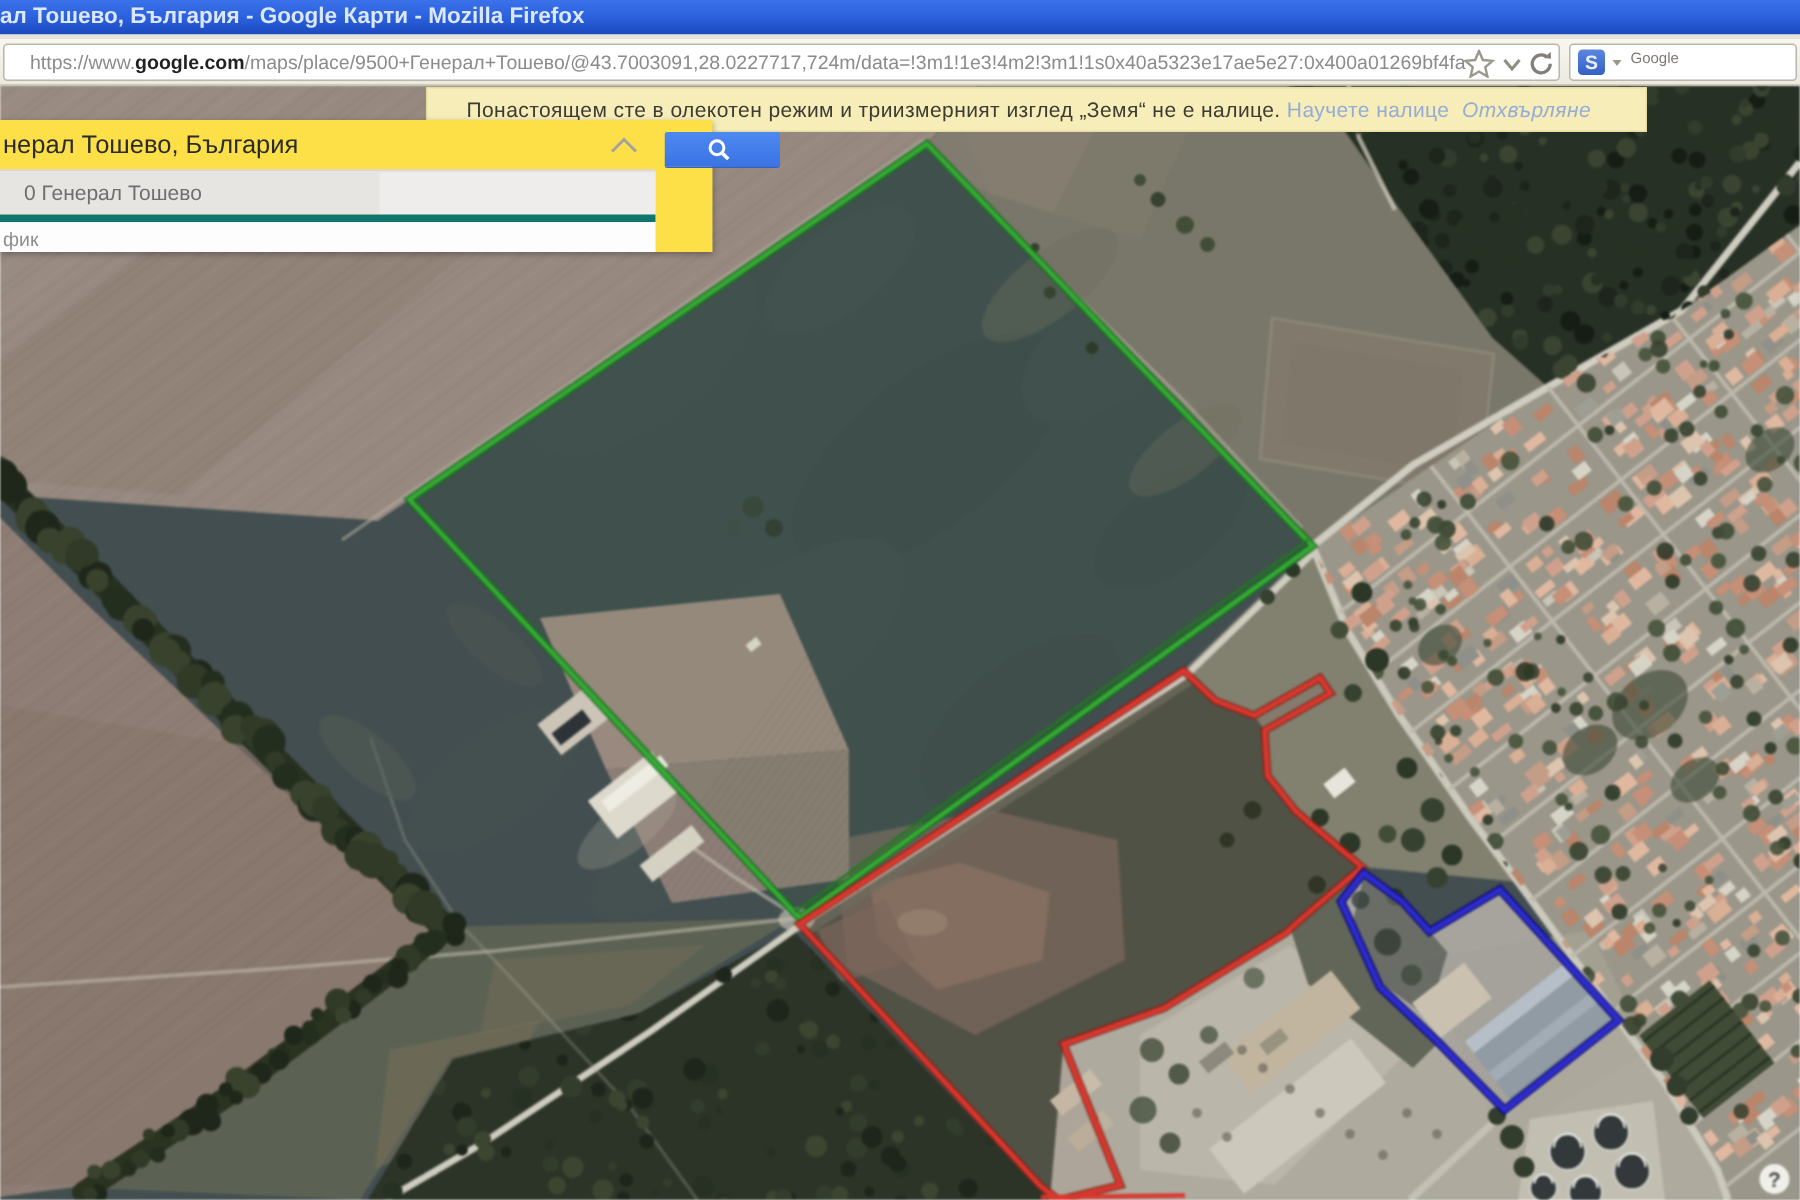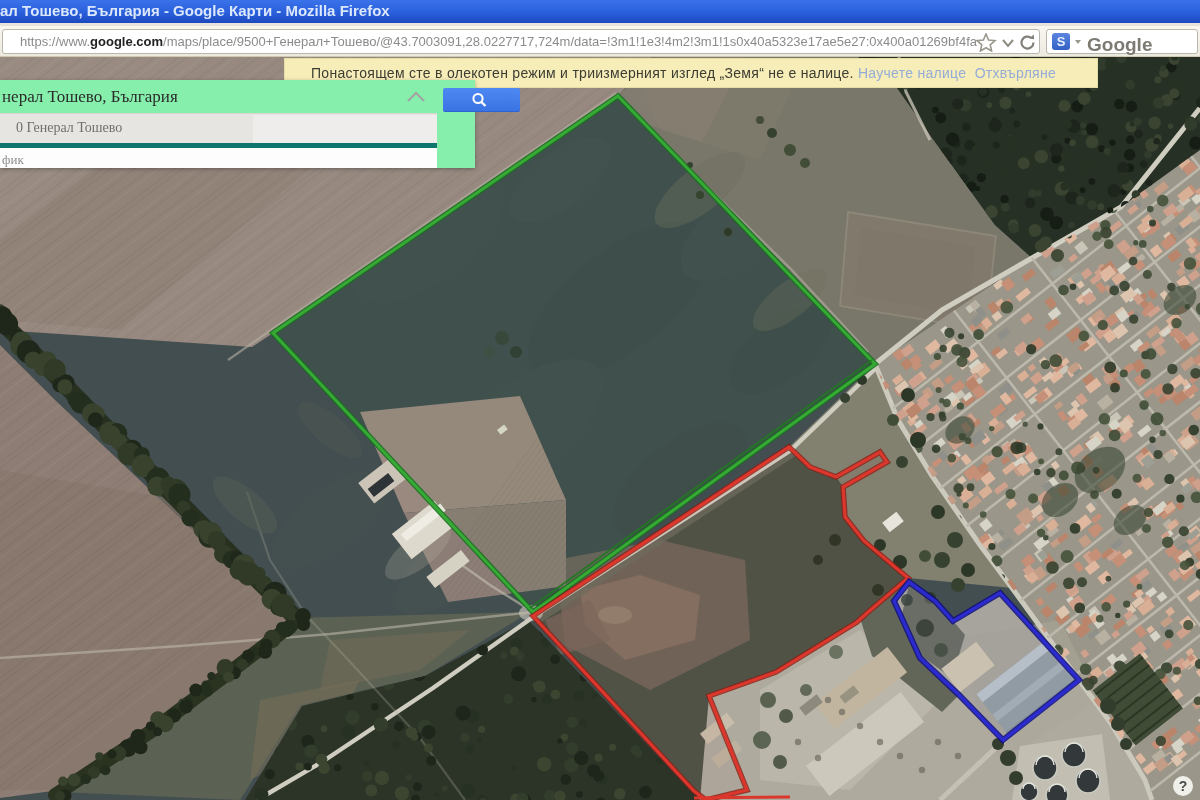--- a/index.html
+++ b/index.html
@@ -1905,28 +1905,28 @@
       <path d="M15.5 9.5 a6 6 0 1 1 -2.2-4.6" fill="none" stroke="#83807a" stroke-width="2.2"></path>
       <path d="M15.8 1.5 L16 6.2 L11.3 5.6 Z" fill="#83807a"></path>
     </svg>
 </div>
 
 <div class="abs" style="left:1046px;top:29px;width:152px;height:25px;background:#fff;border:1px solid #b9b6ac;border-radius:3px;box-sizing:border-box;">
   <div class="abs" style="left:5px;top:3px;width:18px;height:17px;background:linear-gradient(#5b86e0,#3360c4);border-radius:3px;color:#e8efff;font-size:13px;font-weight:bold;text-align:center;line-height:17px;">S</div>
   <svg class="abs" style="left:27px;top:9px" width="8" height="6" viewBox="0 0 8 6">
       <path d="M1 1 L4 5 L7 1" fill="#9a978c"></path>
     </svg>
-  <div class="abs" style="left:40px;top:4px;font-size:19px;color:#7d7a72;font-weight:bold;">Google</div>
+  <div class="abs" style="left:40px;top:4px;font-size:10px;color:#7d7a72;">Google</div>
 </div>
 
 <div class="abs" style="left:284px;top:58px;width:814px;height:30px;background:#f6edb9;border:1px solid #e6dda4;box-sizing:border-box;font-size:14px;letter-spacing:0.28px;color:#3c3c32;white-space:nowrap;">
-  <span class="abs" style="left:26px;top:6px;">Понастоящем сте в олекотен режим и триизмерният изглед „Земя“ не е налице. <span style="color:#95acd6;">Научете налице</span>&nbsp; <span style="color:#95acd6;">Отхвърляне</span></span>
+  <span class="abs" style="left:26px;top:6px;">Понастоящем сте в олекотен режим и триизмерният изглед „Земя“ не е налице. <span style="color:#95acd6;">Научете налице</span>&nbsp; <span style="color:#95acd6;font-style:italic;">Отхвърляне</span></span>
 </div>
 
-<div class="abs" style="left:0;top:80px;width:475px;height:88px;background:#86efac;box-shadow:0 1px 4px rgba(0,0,0,0.3);font-family:Liberation Serif, serif;">
+<div class="abs" style="left:0;top:80px;width:475px;height:88px;background:#fde047;box-shadow:0 1px 4px rgba(0,0,0,0.3);">
 
   <div class="abs" style="left:2px;top:7px;font-size:17px;color:#2b2b2b;">нерал Тошево, България</div>
 
   <svg class="abs" style="left:406px;top:11px" width="20" height="12" viewBox="0 0 20 12">
       <path d="M2 10 L10 2 L18 10" fill="none" stroke="#a2a2a2" stroke-width="2"></path>
     </svg>
 
   <div class="abs" style="left:0;top:33px;width:437px;height:30px;background:#e7e5e2;border-top:1px solid #d8d6d2;box-sizing:border-box;">
     <div class="abs" style="left:253px;top:1px;width:184px;height:28px;background:#eeedeb;"></div>
     <div class="abs" style="left:2px;top:6px;font-size:14px;color:#6f6f6f;margin-left:14px;">0 Генерал Тошево</div>

